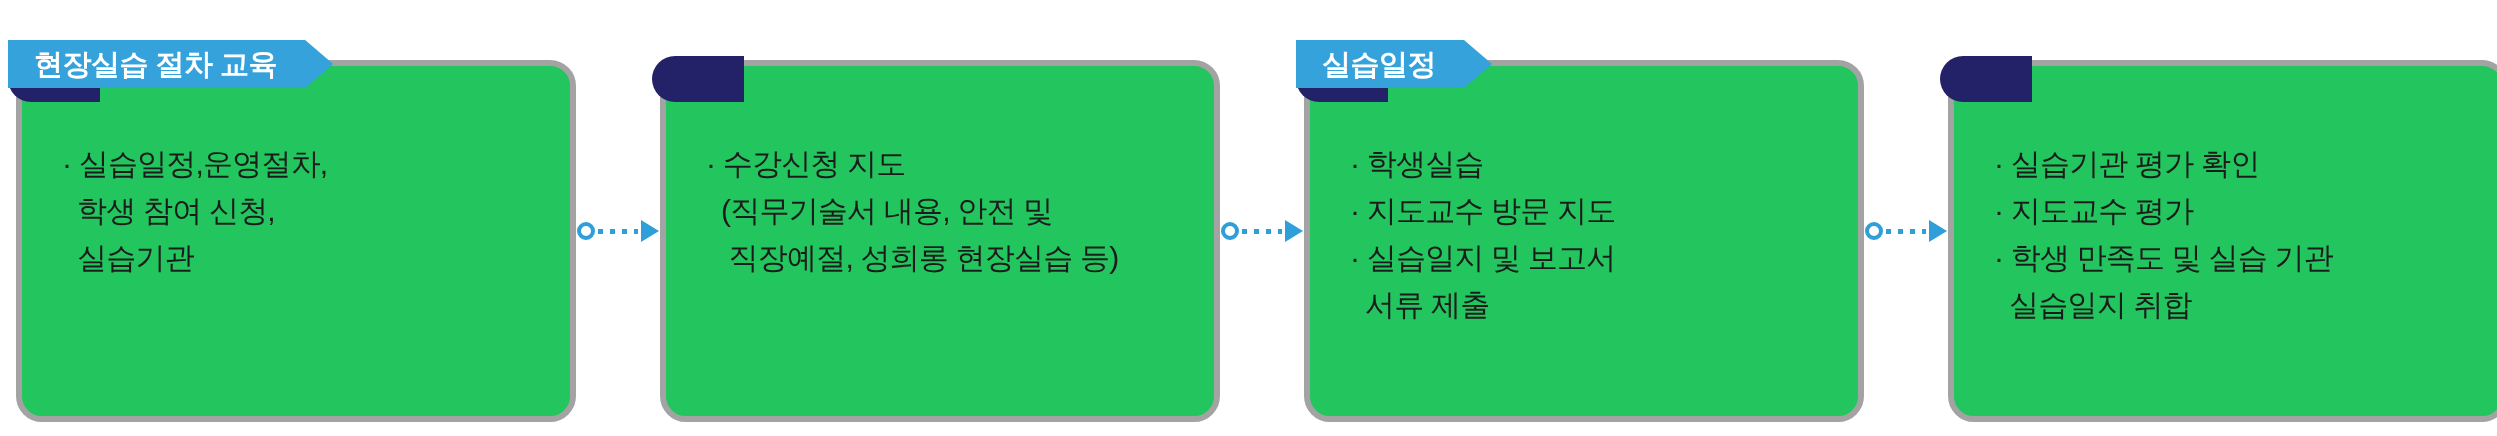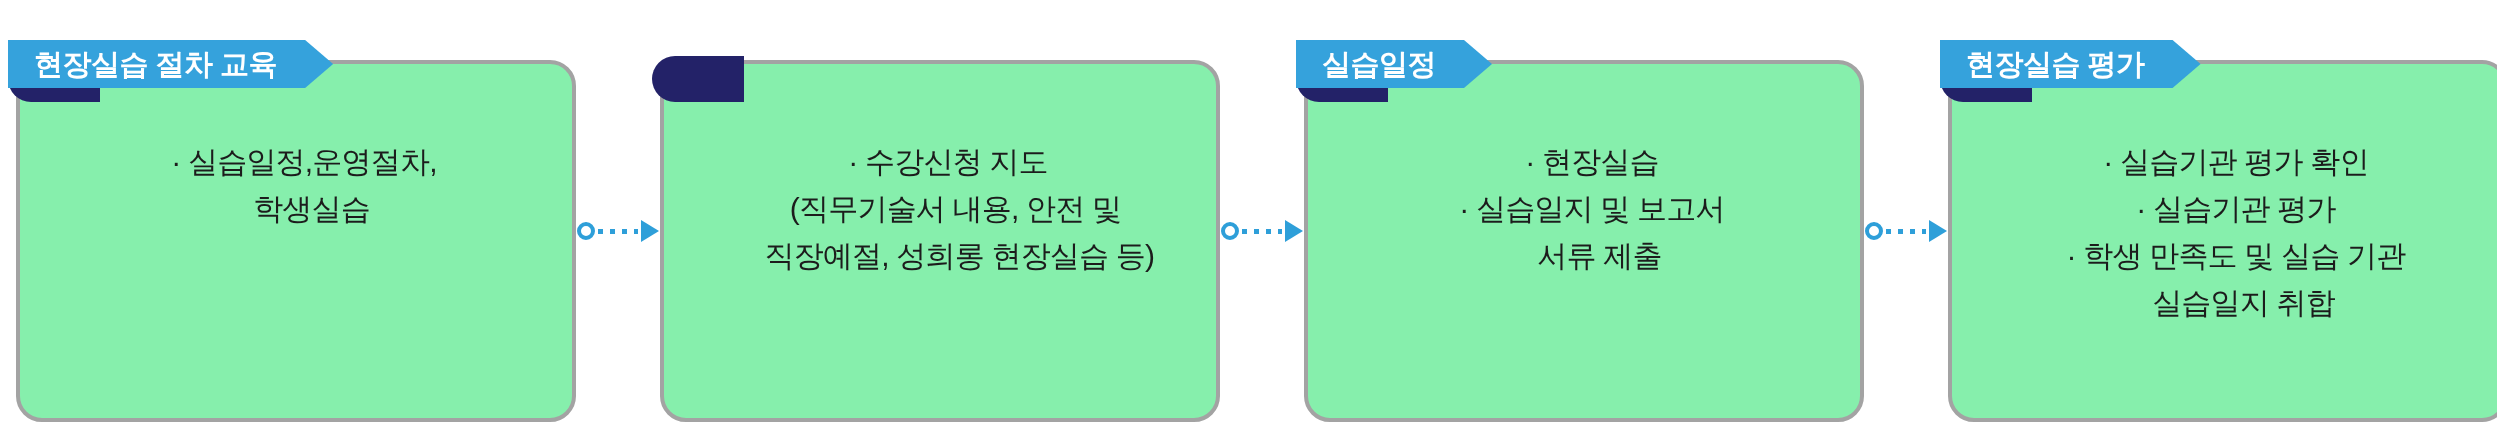--- a/index.html
+++ b/index.html
@@ -19,26 +19,25 @@
     text-decoration: underline;
   }
   .step {
     position: relative;
     flex: 0 0 560px;
     margin-top: 18px;
   }
   .card-body {
     position: absolute;
     top: 20px; left: 0; right: 0; bottom: 0;
-    border: 4px solid #a3a3a3;
+    border: 6px solid #a3a3a3;
     border-radius: 26px;
     padding: 74px 24px 18px 40px;
-    background: #86efac;
+    background: #22c55e;
     z-index: 0;
-    text-align: center;
   }
   .ribbon {
     position: absolute;
     top: 0; left: -8px;
     z-index: 2;
     height: 48px;
     line-height: 48px;
     background: #35A2DC;
     color: #ffffff;
     font-weight: bold;
@@ -97,21 +96,22 @@
 
 <div class="diagram">
 
   <section class="step">
     <div class="ribbon-fold"></div>
     <div class="ribbon">
       <span>현장실습 절차 교육</span>
     </div>
     <div class="card-body">
       <p class="line">· 실습일정,운영절차,</p>
-      <p class="line">  학생실습</p>
+      <p class="line">  학생 참여 신청,</p>
+      <p class="line">  실습기관</p>
     </div>
   </section>
 
   <div class="connector">
     <span class="dot-circle"></span>
     <span class="dotted-line"></span>
     <span class="arrow"></span>
   </div>
 
   <section class="step">
@@ -128,38 +128,36 @@
     <span class="dotted-line"></span>
     <span class="arrow"></span>
   </div>
 
   <section class="step">
     <div class="ribbon-fold"></div>
     <div class="ribbon">
       <span>실습일정</span>
     </div>
     <div class="card-body">
-      <p class="line">· 현장실습</p>
+      <p class="line">· 학생실습</p>
+      <p class="line">· 지도교수 방문 지도</p>
       <p class="line">· 실습일지 및 보고서</p>
       <p class="line">  서류 제출</p>
     </div>
   </section>
 
   <div class="connector">
     <span class="dot-circle"></span>
     <span class="dotted-line"></span>
     <span class="arrow"></span>
   </div>
 
   <section class="step">
     <div class="ribbon-fold"></div>
-    <div class="ribbon">
-      <span>현장실습 평가</span>
-    </div>
     <div class="card-body">
       <p class="line">· 실습기관 평가 확인</p>
-      <p class="line">· 실습기관 평가</p>
+      <p class="line">· 지도교수 평가</p>
       <p class="line">· 학생 만족도 및 실습 기관</p>
       <p class="line">  실습일지 취합</p>
     </div>
   </section>
 
 </div>
 
 </body></html>

